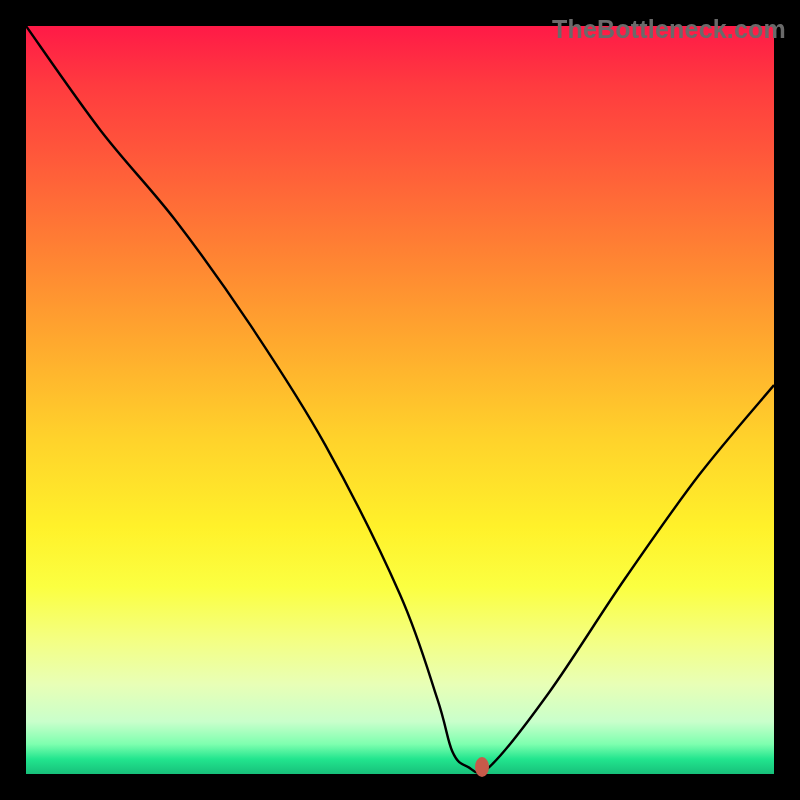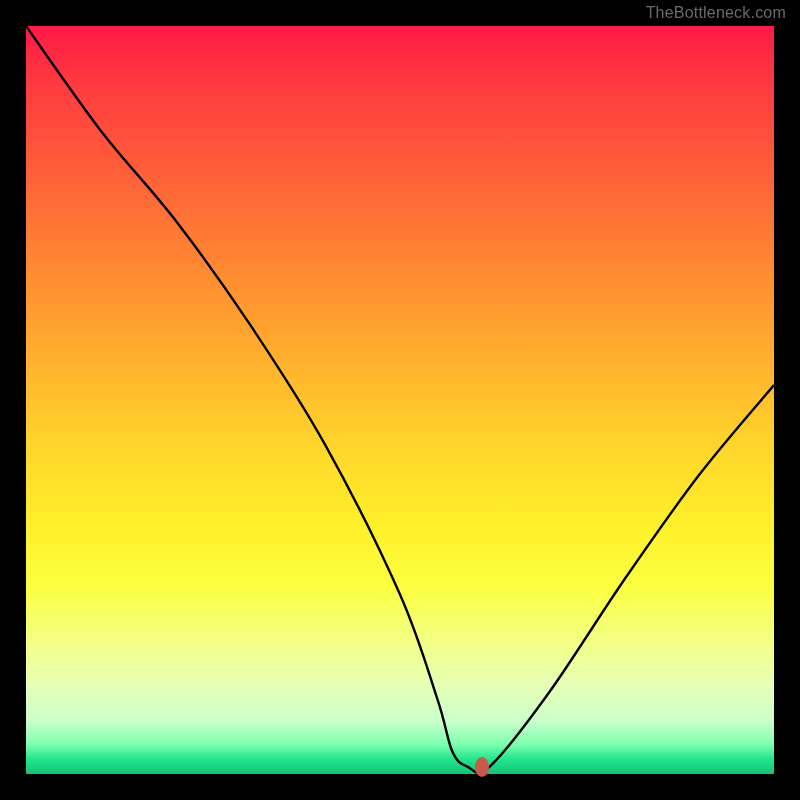--- a/index.html
+++ b/index.html
@@ -12,26 +12,27 @@
     font-family: Arial, Helvetica, sans-serif;
   }
   .frame {
     position: relative;
     width: 800px;
     height: 800px;
     background: #000;
   }
   .watermark {
     position: absolute;
-    top: 4px;
+    top: 15px;
     right: 14px;
     color: #6a6a6a;
-    font-size: 16px;
+    font-size: 25px;
     letter-spacing: 0.2px;
     z-index: 5;
+    font-weight: bold;
   }
   .plot {
     position: absolute;
     left: 26px;
     top: 26px;
     width: 748px;
     height: 748px;
     background: linear-gradient(to bottom,
       #ff1a47 0%,
       #ff3b3f 8%,

